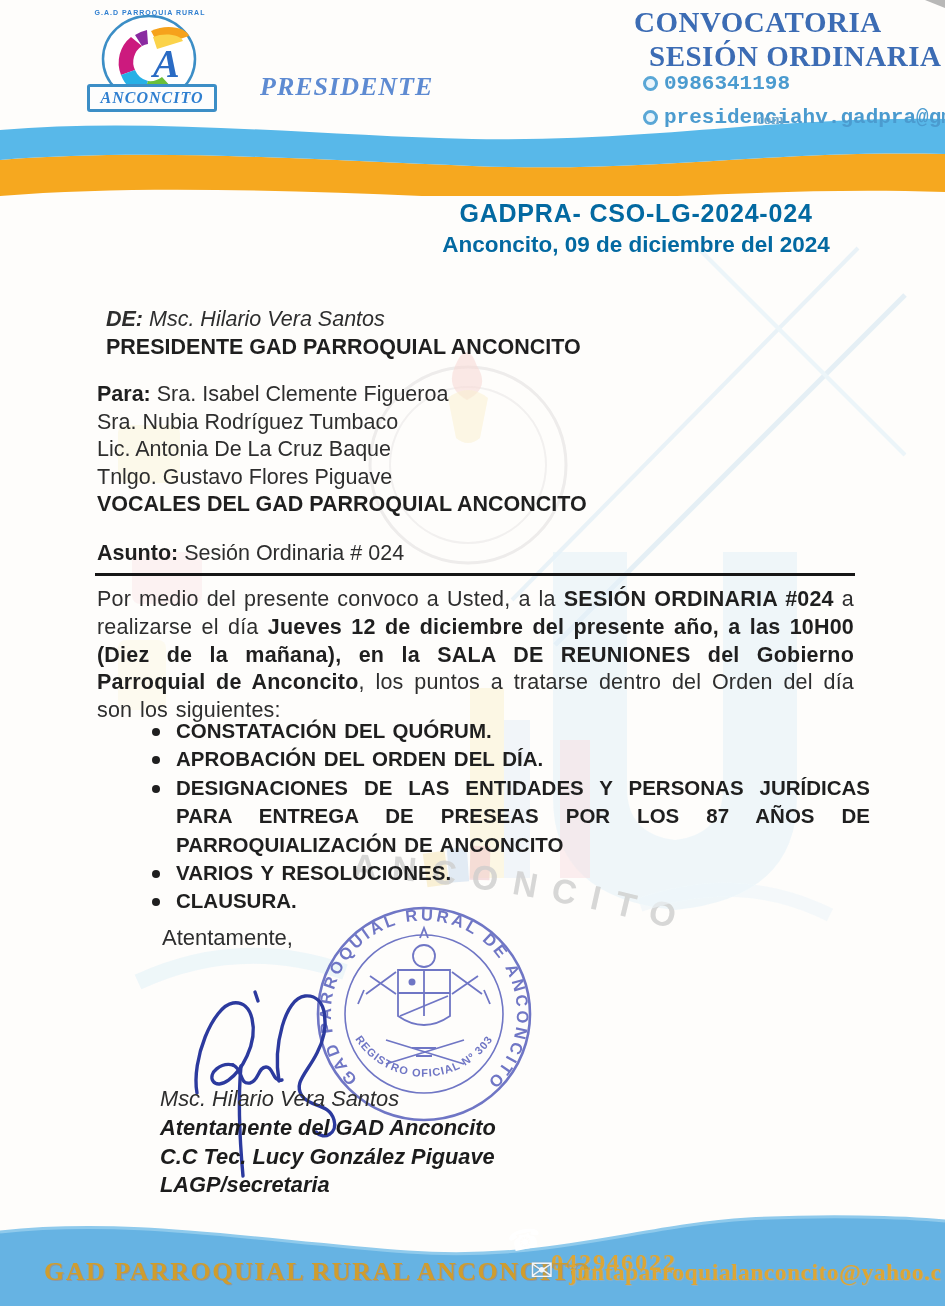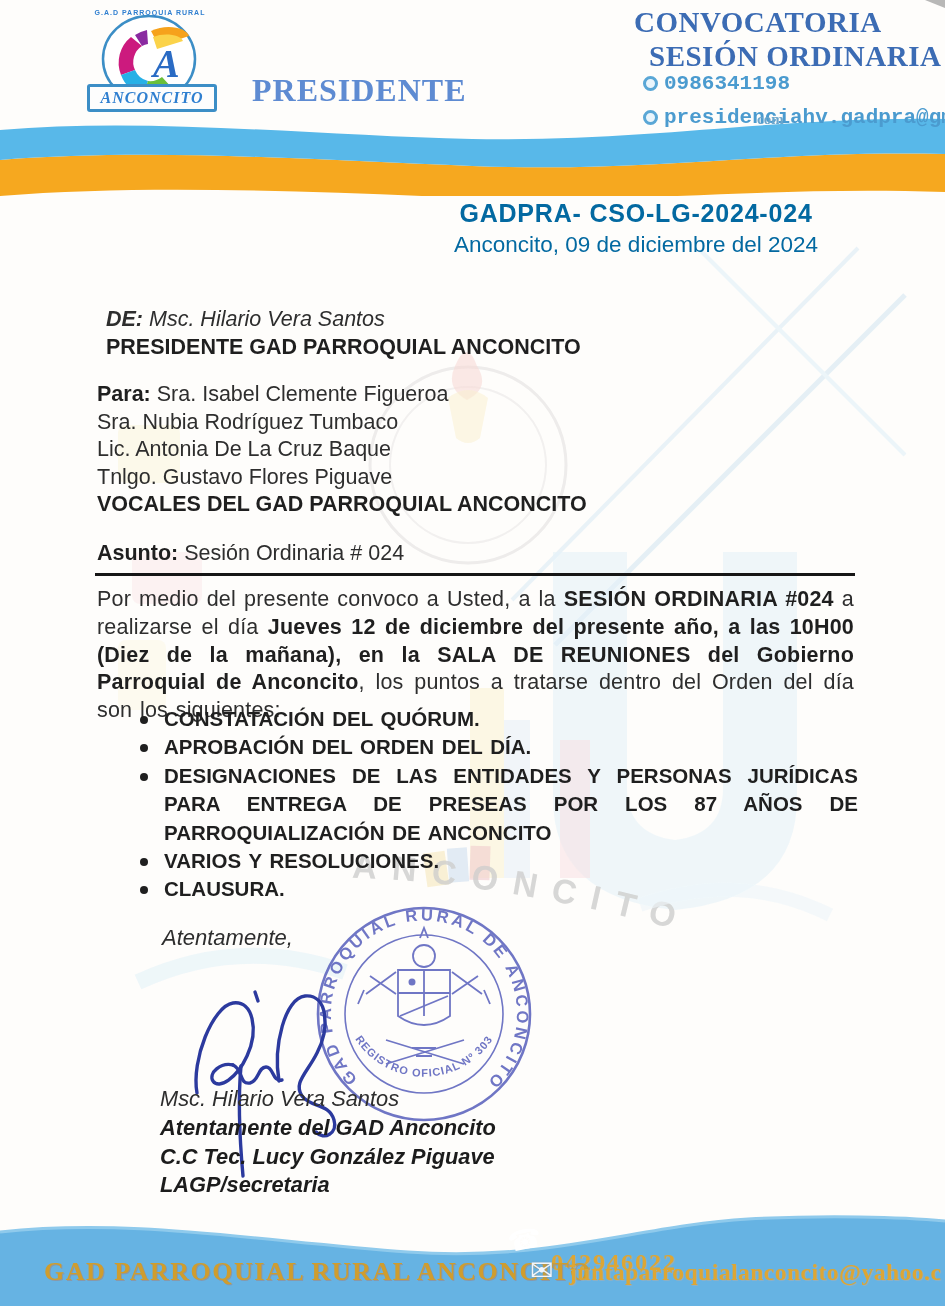--- a/index.html
+++ b/index.html
@@ -12,56 +12,56 @@
 
   
   .logo-toplabel{left:84px;top:9px;width:132px;text-align:center;
     font-size:7px;font-weight:700;color:#2f7fd0;letter-spacing:1px;z-index:3;}
   .logo-svg{left:101px;top:15px;z-index:2;}
   .logo-box{left:87px;top:84px;width:124px;height:22px;background:#fdfdfd;
     border:3px solid #3c8ec6;border-radius:3px;z-index:3;
     display:flex;align-items:center;justify-content:center;}
   .logo-box span{font-family:"Liberation Serif",serif;font-style:italic;font-weight:700;
     font-size:16px;color:#2f7fd0;letter-spacing:1px;}
-  .presidente{left:252px;top:72px;font-family:"Liberation Serif",serif;
-    font-weight:700;font-size:32px;color:#5e8bd2;letter-spacing:1px;z-index:3;}
+  .presidente{left:260px;top:72px;font-family:"Liberation Serif",serif;
+    font-weight:700;font-style:italic;font-size:26px;color:#5e8bd2;letter-spacing:1px;z-index:3;}
   .convocatoria{left:634px;top:5px;z-index:3;color:#3c6cb4;
     font-family:"Liberation Serif",serif;font-weight:700;font-size:29px;line-height:34px;letter-spacing:.5px;}
   .convocatoria .l2{margin-left:15px;}
   .contact{left:643px;top:72px;z-index:3;font-family:Liberation Mono, monospace;
     font-weight:700;color:#4b9bcf;font-size:21px;line-height:23px;}
   .contact .row{display:flex;align-items:center;gap:6px;}
   .cicon{width:15px;height:15px;border-radius:50%;border:3px solid #5aa7d6;
     background:#eaf5fc;box-sizing:border-box;display:inline-block;}
   .tld{left:757px;top:111px;z-index:3;font-family:"Liberation Serif",serif;
     font-weight:700;color:#6ba6cc;font-size:15px;}
 
   .banner{left:0;top:112px;z-index:1;}
 
   
   .refblock{left:420px;top:199px;width:432px;text-align:center;color:#0369a1;z-index:2;}
   .refblock .code{font-size:25px;font-weight:700;letter-spacing:.8px;}
-  .refblock .pdate{font-size:22.5px;font-weight:400;margin-top:4px;}
+  .refblock .pdate{font-size:22.5px;font-weight:700;margin-top:4px;}
 
   
   .fromblock{left:106px;top:306px;width:720px;font-size:21.5px;line-height:27.6px;z-index:2;}
   .toblock{left:97px;top:381px;width:720px;font-size:21.5px;line-height:27.6px;z-index:2;}
   .lbl-bi{font-weight:700;font-style:italic;}
   .it{font-style:italic;}
   .bold{font-weight:700;color:#1f1f1f;}
   .subject{left:97px;top:541px;width:740px;font-size:21.5px;z-index:2;}
   .rule{left:95px;top:573px;width:760px;height:3px;background:#161616;z-index:2;}
   .bodypara{left:97px;top:586px;width:757px;font-size:21.5px;line-height:27.8px;
     text-align:justify;letter-spacing:.2px;word-spacing:1.5px;z-index:2;}
-  .agenda{left:130px;top:701px;width:724px;margin:4px;padding:0;list-style:none;z-index:2;}
+  .agenda{left:130px;top:701px;width:724px;margin:16px;padding:0;list-style:none;z-index:2;}
   .agenda li{position:relative;padding-left:30px;font-weight:700;color:#1f1f1f;
     font-size:20.5px;line-height:28.4px;text-align:justify;word-spacing:2px;}
   .agenda li::before{content:"";position:absolute;left:6px;top:11px;width:8px;height:8px;
     border-radius:50%;background:#1f1f1f;}
-  .atentamente{left:162px;top:925px;font-size:22px;font-style:italic;z-index:2;}
+  .atentamente{left:162px;top:925px;font-size:22px;z-index:2;}
 
   .signature{left:175px;top:948px;z-index:5;pointer-events:none;}
   .stamp{left:308px;top:898px;z-index:4;opacity:.88;}
 
   .signer{left:160px;top:1085px;font-size:21.8px;line-height:28.8px;z-index:5;}
   .signer .n{font-style:italic;}
   .signer .t{font-weight:700;font-style:italic;color:#1c1c1c;}
 
   
   .footer-svg{left:0;top:1206px;z-index:1;}

